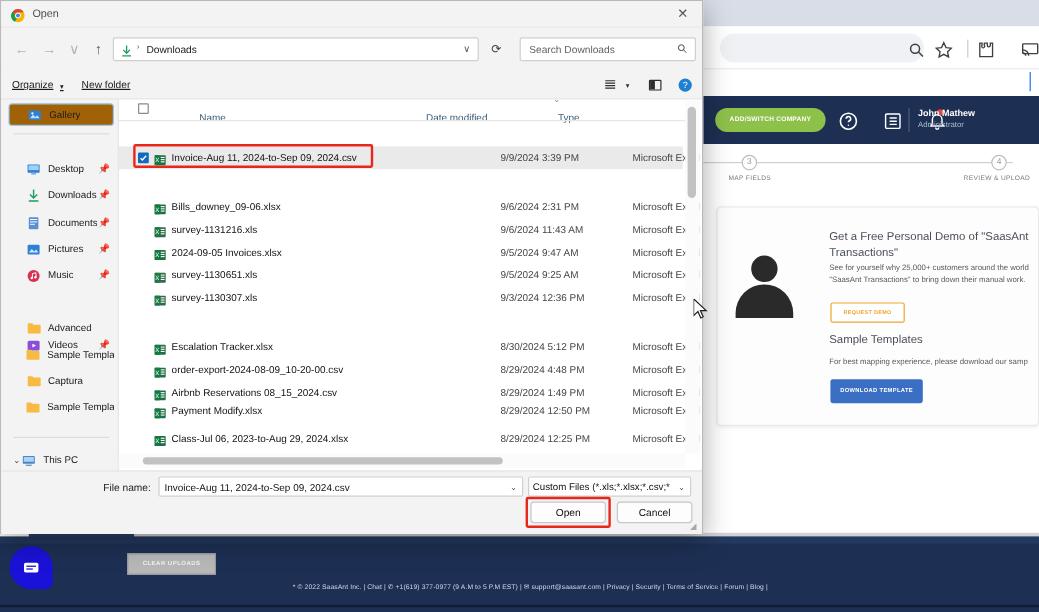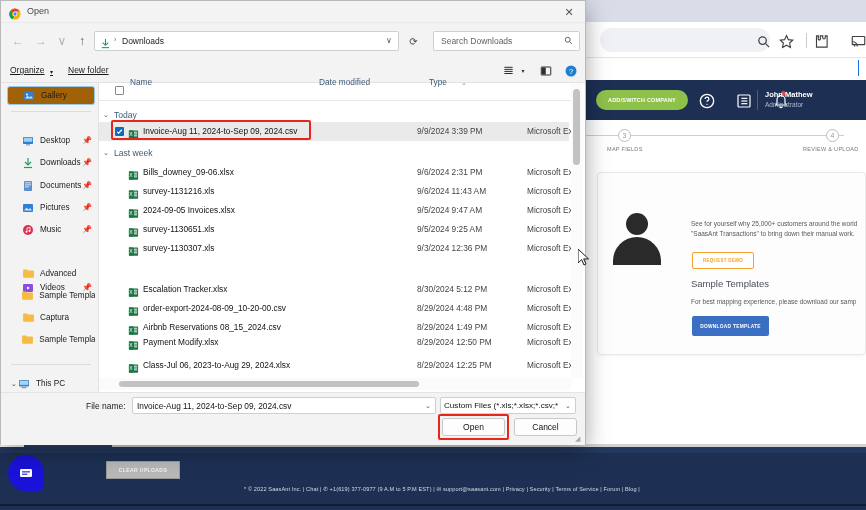--- a/index.html
+++ b/index.html
@@ -256,21 +256,21 @@
     display:flex; align-items:center; justify-content:center;
   }
   .sb-ico.root { margin-left:2px; }
   .sb-label { white-space:nowrap; overflow:hidden; }
   .sb-pin { position:absolute; right:3px; font-size:8px; color:#6e6e6e; }
   .sb-chev { position:absolute; left:4px; font-size:7px; color:#444; }
   .sb-sep { position:absolute; left:10px; width:80px; height:1px; background:#dcdcdc; }
 
   
   .col-head {
-    position:absolute; top:76px; font-size:8.3px; color:#3f5c77;
+    position:absolute; top:92px; font-size:8.3px; color:#3f5c77;margin-left:36px;
   }
   .col-head-line {
     position:absolute; left:98px; top:99px; width:472px; height:1px; background:#e7e7e7;
   }
   .col-check {
     position:absolute; left:114px; top:85px; width:9px; height:9px;
     border:1px solid #8a8a8a; border-radius:1px; background:#fff;
   }
   .col-sortcaret {
     position:absolute; left:460px; top:78px; font-size:7px; color:#888;
@@ -435,20 +435,21 @@
   <div class="step-circle" style="left:618px;">3</div>
   <div class="step-label" style="left:607px;">MAP FIELDS</div>
   <div class="step-circle" style="left:826px;">4</div>
   <div class="step-label" style="left:803px;">REVIEW &amp; UPLOAD</div>
 
   <div class="demo-card"></div>
   <div class="avatar-shape">
     <div class="avatar-head"></div>
       <div class="avatar-body"></div>
   </div>
+  <div class="demo-title">Get a Free Personal Demo of "SaasAnt Transactions"</div>
   <div class="demo-body">See for yourself why 25,000+ customers around the world "SaasAnt Transactions" to bring down their manual work.</div>
   <div class="btn-request-demo">REQUEST DEMO</div>
   <div class="tmpl-title">Sample Templates</div>
   <div class="tmpl-body">For best mapping experience, please download our samp</div>
   <div class="btn-download-template">DOWNLOAD TEMPLATE</div>
 
   <div class="uploads-tab"></div>
   <div class="page-scroll-strip"></div>
   <div class="app-bottom-strip"></div>
   <div class="app-bottom"></div>
@@ -660,24 +661,20 @@
     <span class="sb-label">This PC</span>
   </div>
 
   <div class="col-check"></div>
   <div class="col-head" style="left:129px;">Name</div>
   <div class="col-head" style="left:318px;">Date modified</div>
   <div class="col-sortcaret">⌄</div>
   <div class="col-head" style="left:428px;">Type</div>
   <div class="col-head-line"></div>
 
-  <div class="grp-row" style="top:105px;">
-    <span class="grp-chev">⌄</span>
-    <span class="grp-label">Today</span>
-  </div>
   <div class="file-row selected" style="top:121px;">
     <span class="f-check">
       <svg viewBox="0 0 24 24" fill="none" stroke="#ffffff" stroke-width="4">
           <polyline points="4,13 9,18 20,6"></polyline>
         </svg>
     </span>
     <span class="f-ico">
       <svg viewBox="0 0 24 24">
           <rect x="2" y="3" width="20" height="18" rx="1.5" fill="#1d7044"></rect>
           <rect x="2" y="3" width="9" height="18" fill="#107c41"></rect>
@@ -686,24 +683,20 @@
           <rect x="13" y="10" width="7" height="2" fill="#ffffff"></rect>
           <rect x="13" y="14" width="7" height="2" fill="#ffffff"></rect>
         </svg>
     </span>
     <span class="f-name">Invoice-Aug 11, 2024-to-Sep 09, 2024.csv</span>
     <span class="f-date">9/9/2024 3:39 PM</span>
     <span class="f-type">Microsoft Excel</span>
   </div>
   <div class="sel-highlight"></div>
 
-  <div class="grp-row" style="top:143px;">
-    <span class="grp-chev">⌄</span>
-    <span class="grp-label">Last week</span>
-  </div>
   <div class="file-row" style="top:162px;">
     <span class="f-ico">
       <svg viewBox="0 0 24 24">
           <rect x="2" y="3" width="20" height="18" rx="1.5" fill="#1d7044"></rect>
           <rect x="2" y="3" width="9" height="18" fill="#107c41"></rect>
           <text x="6.5" y="16" font-size="11" fill="#ffffff" text-anchor="middle" font-family="Liberation Sans, sans-serif">X</text>
           <rect x="13" y="6" width="7" height="2" fill="#ffffff"></rect>
           <rect x="13" y="10" width="7" height="2" fill="#ffffff"></rect>
           <rect x="13" y="14" width="7" height="2" fill="#ffffff"></rect>
         </svg>

